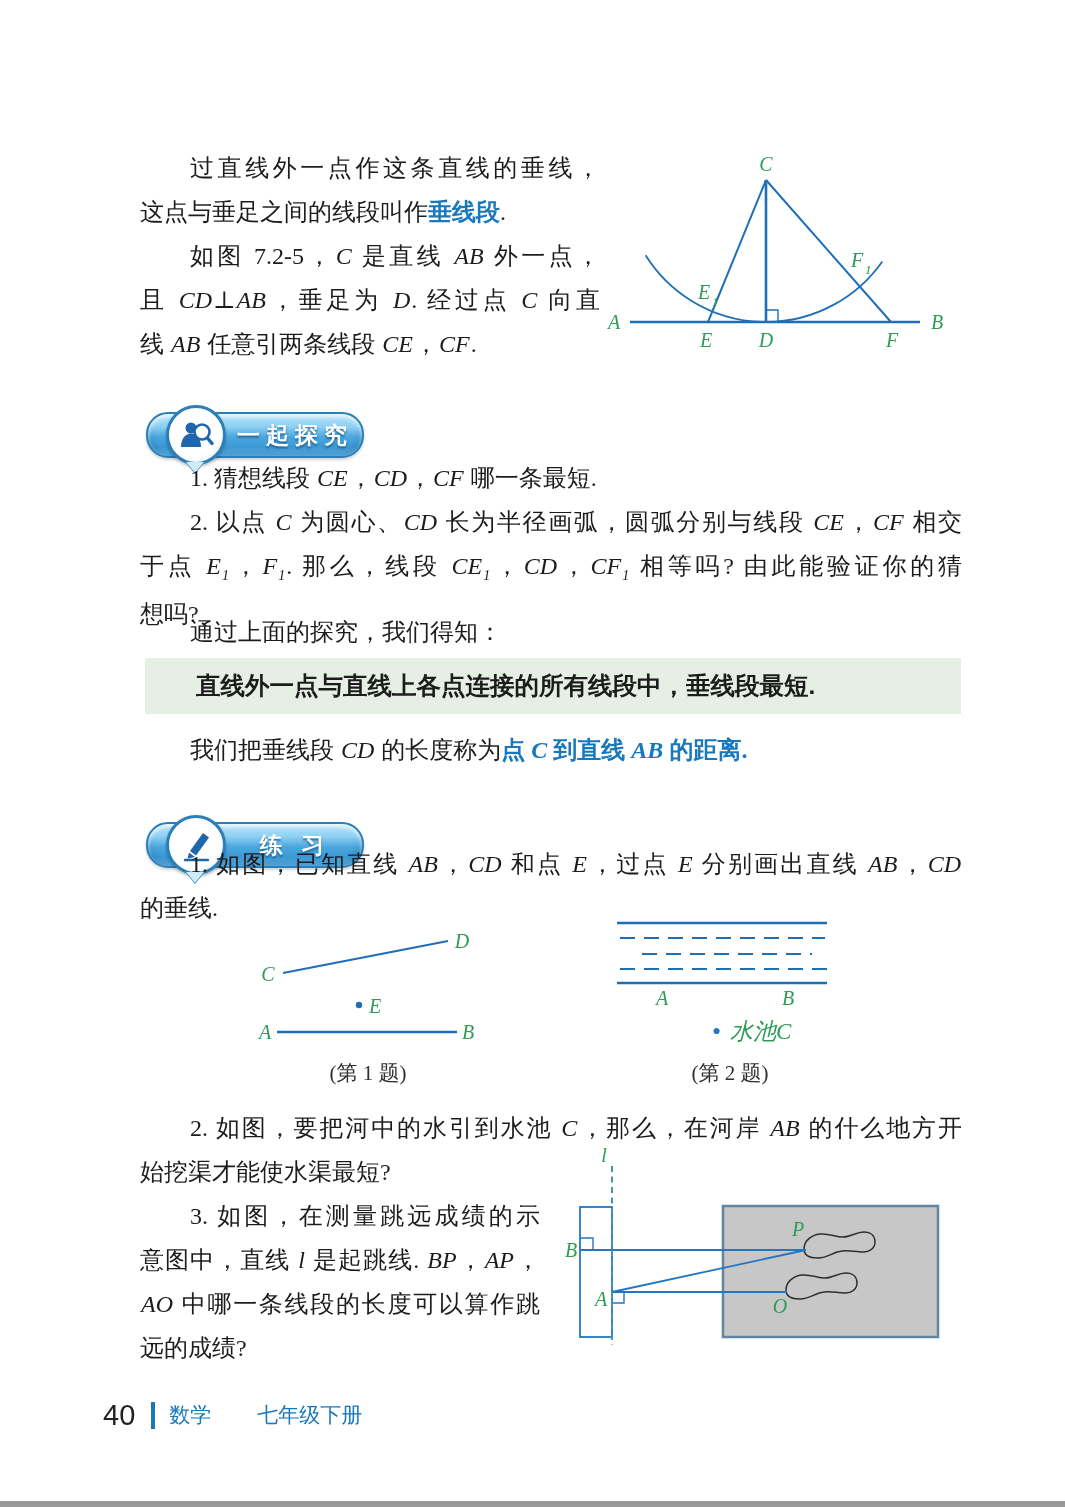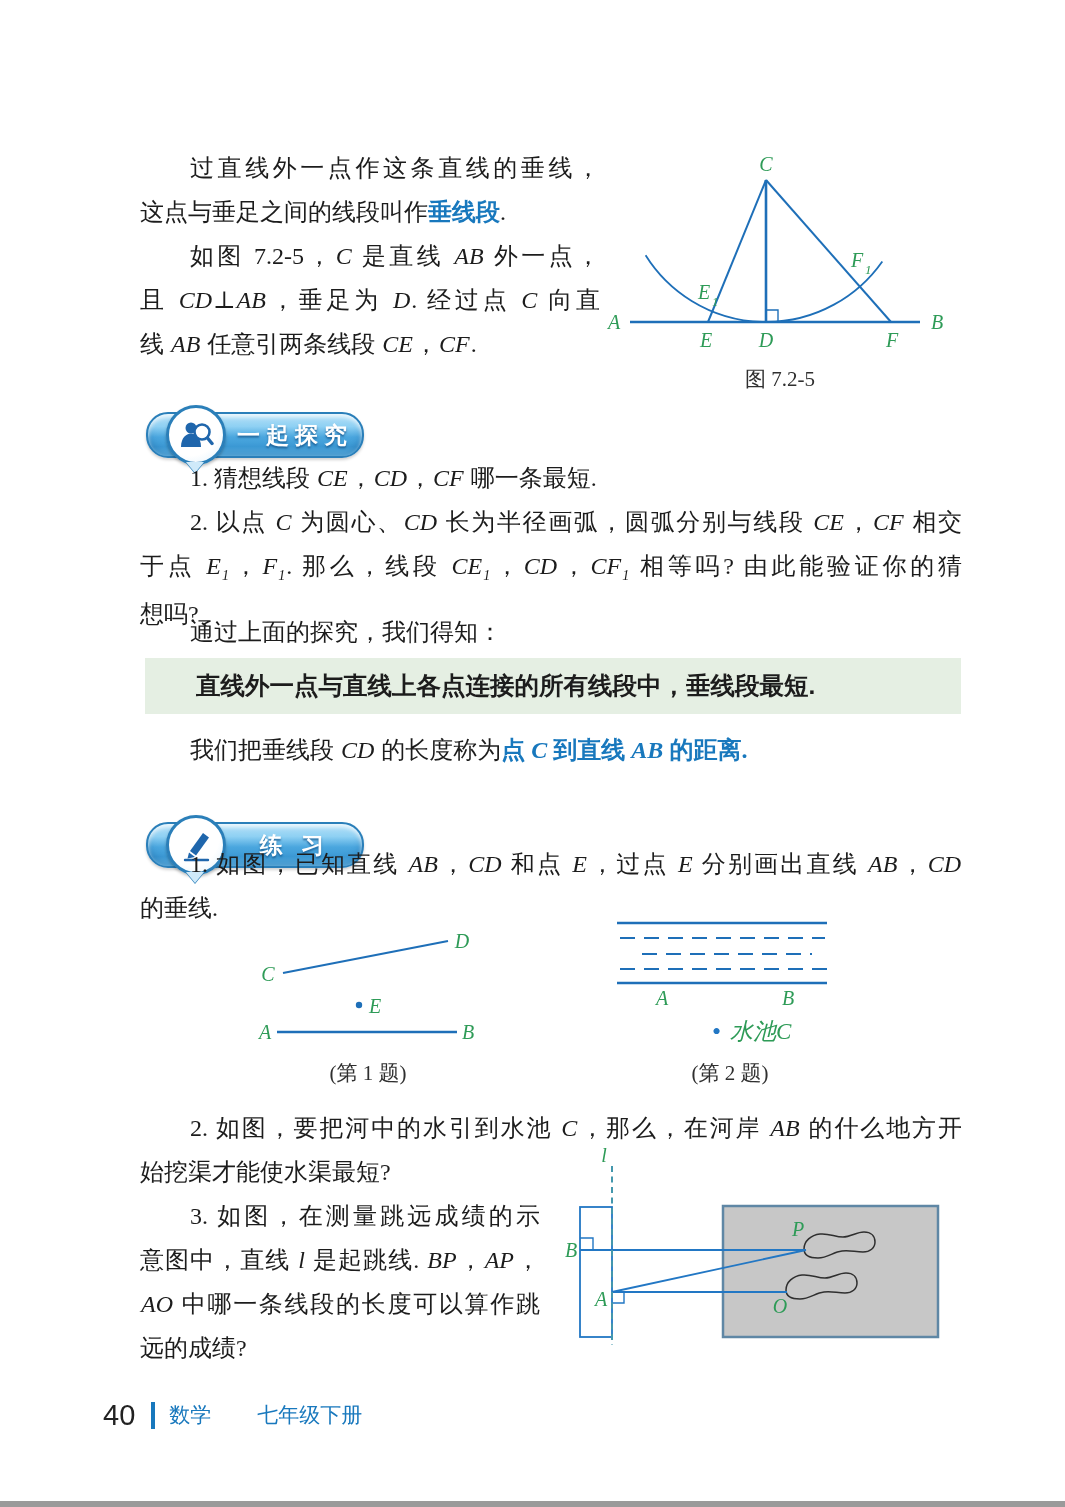--- a/index.html
+++ b/index.html
@@ -112,21 +112,20 @@
     <text class="svglbl" x="14" y="179" text-anchor="middle">A</text>
     <text class="svglbl" x="337" y="179" text-anchor="middle">B</text>
     <text class="svglbl" x="106" y="197" text-anchor="middle">E</text>
     <text class="svglbl" x="166" y="197" text-anchor="middle">D</text>
     <text class="svglbl" x="292" y="197" text-anchor="middle">F</text>
     <text class="svglbl" x="98" y="149">E</text>
     <text class="svglbl-s" x="112" y="156">1</text>
     <text class="svglbl" x="251" y="117">F</text>
     <text class="svglbl-s" x="265" y="124">1</text>
   </svg>
-  <div class="figcap" style="left:600px;top:364px;width:360px;">图 7.2-5</div>
 
   <div class="badge" style="top:376px;">
     <div class="circle">
       <svg width="36" height="36" viewBox="0 0 36 36">
         <circle cx="13" cy="11" r="5.5" fill="#1f66ac"></circle>
         <path d="M3 30 C3 20 9 16.5 13 16.5 C17 16.5 23 20 23 30 Z" fill="#1f66ac"></path>
         <circle cx="24" cy="15" r="7.5" fill="#ffffff" fill-opacity="0.85" stroke="#1f66ac" stroke-width="2.6"></circle>
         <line x1="29.5" y1="21" x2="34" y2="26.5" stroke="#1f66ac" stroke-width="3.4" stroke-linecap="round"></line>
       </svg>
     </div>

